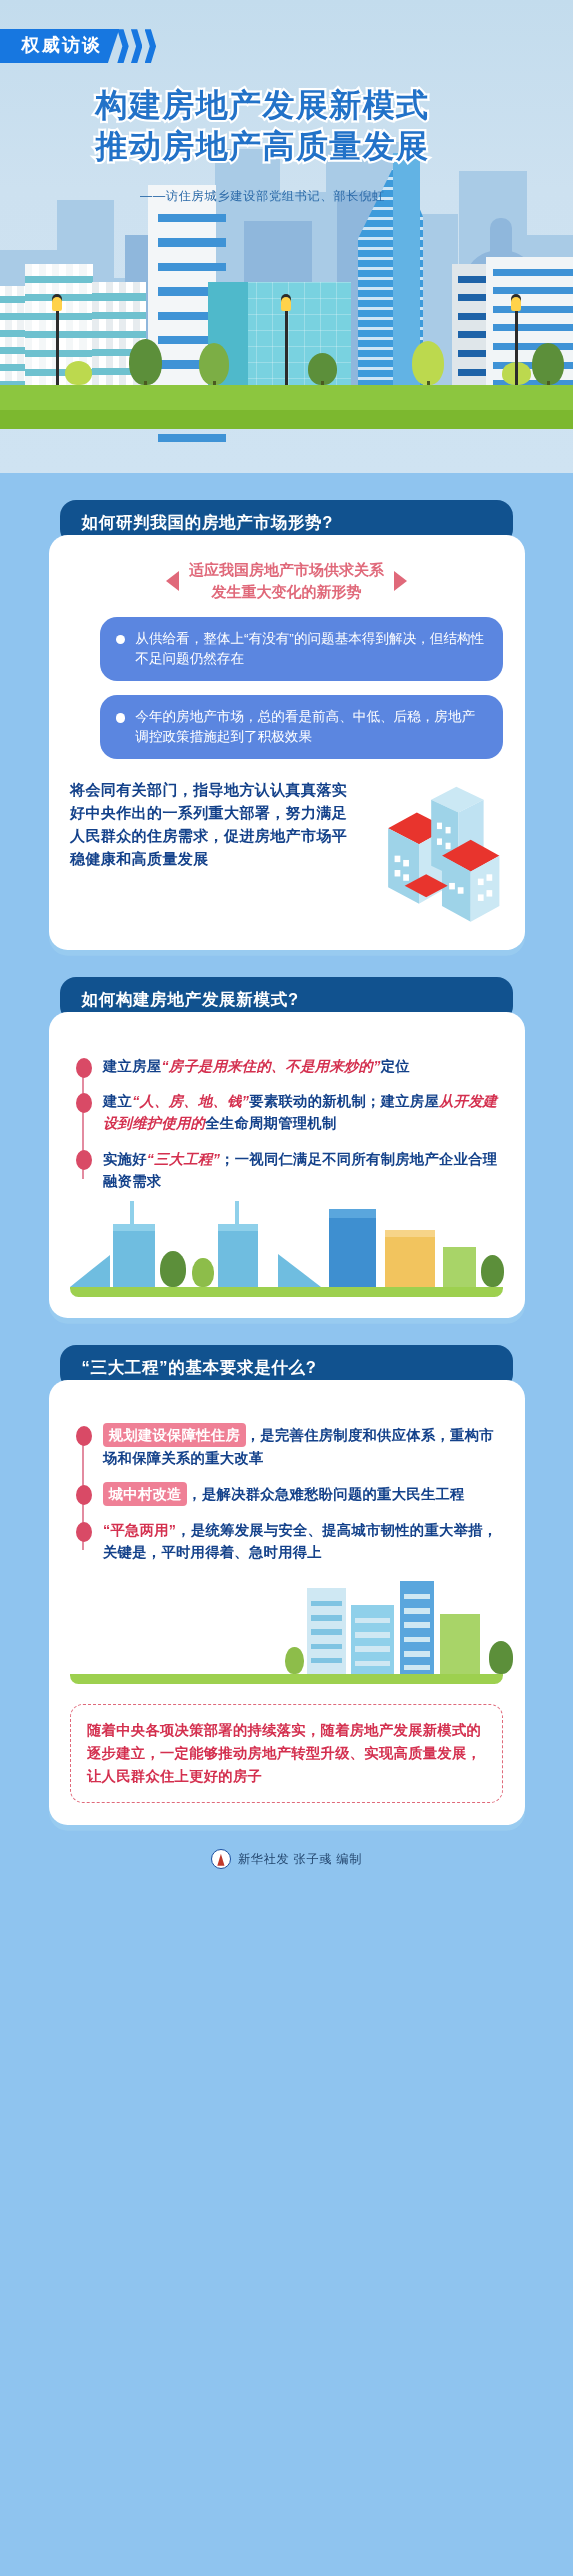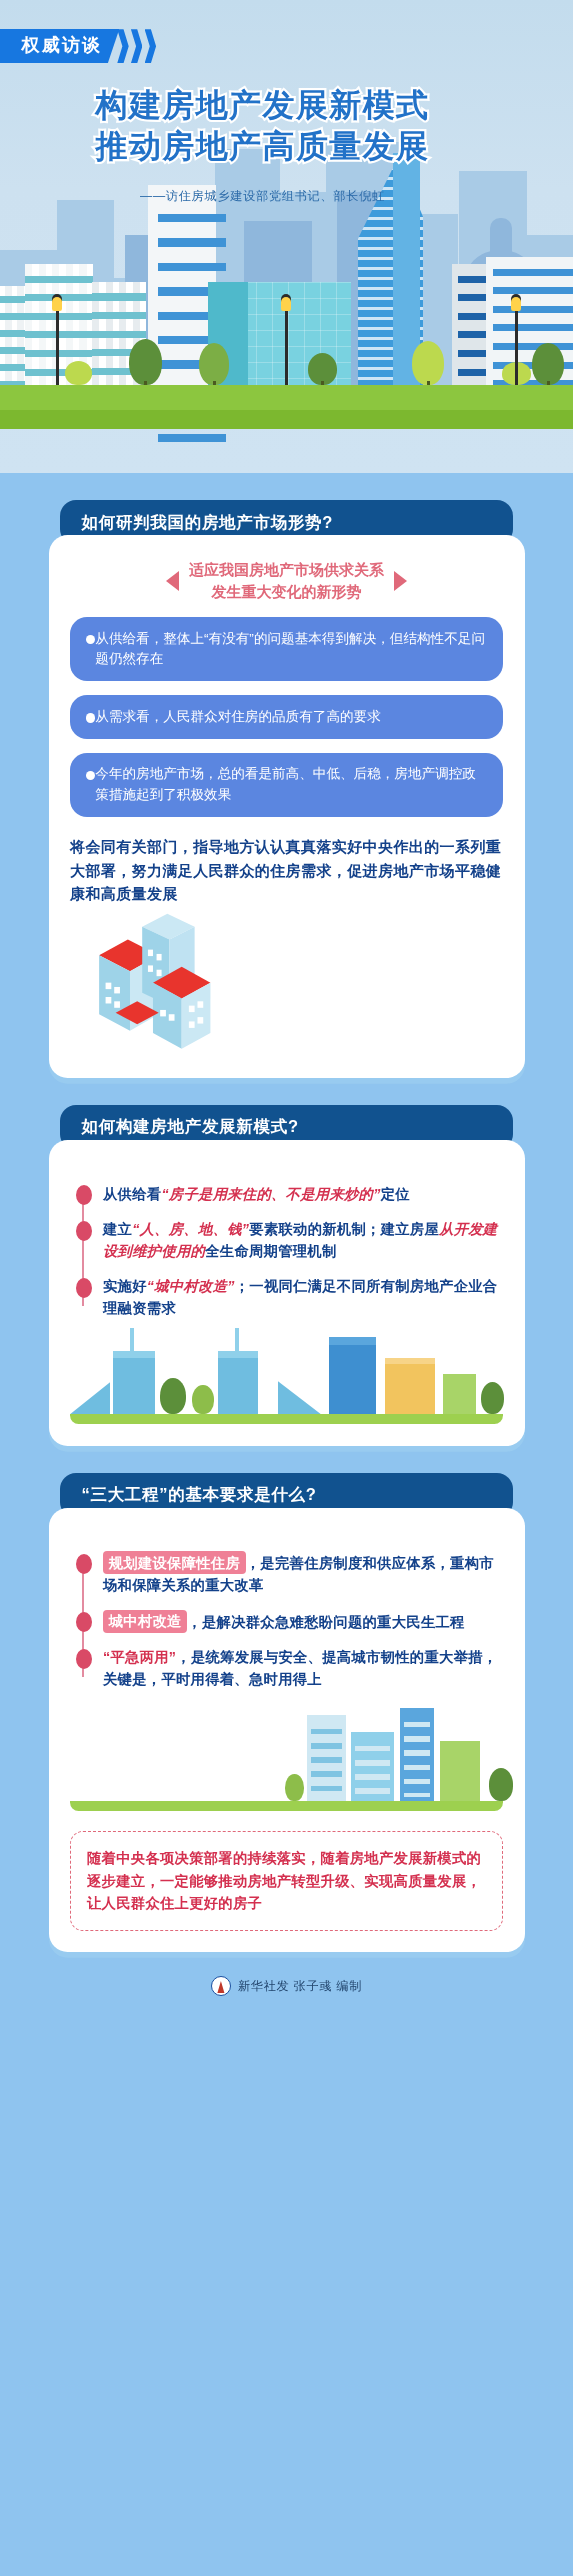--- a/index.html
+++ b/index.html
@@ -67,27 +67,27 @@
     box-shadow:0 5.7px 0 rgba(160,210,240,.55);
   }
 
   
   .arrow-head { display:flex; align-items:center; justify-content:center; gap:10px; }
   .arrow-head .tri-l { width:0;height:0;border-top:10.8px solid transparent;border-bottom:10.8px solid transparent;border-right:13.6px solid #e0697a; }
   .arrow-head .tri-r { width:0;height:0;border-top:10.8px solid transparent;border-bottom:10.8px solid transparent;border-left:13.6px solid #e0697a; }
   .arrow-head .txt { color:#e0697a; font-size:15px; font-weight:bold; line-height:1.45; text-align:center; }
 
   .pill {
-    display:flex; align-items:flex-start; 
+    display:flex; align-items:flex-start; gap:10px;
     background:#5b86e0; color:#fff; border-radius:17px;
-    padding:11.5px 16px; margin-top:14.3px; font-size:13.6px; line-height:1.5;
+    padding:11.5px 16px; margin-top:14.3px; font-size:13.6px; line-height:1.5;margin-left:30px;
   }
   .pill .dot { flex:none; width:9.3px; height:9.3px; border-radius:50%; background:#fff; margin-top:6.5px; }
 
-  .para-wrap { display:flex; align-items:flex-start; margin-top:18.6px;flex-direction:column; }
+  .para-wrap { display:flex; align-items:flex-start; margin-top:18.6px; }
   .para {
     flex:1; color:#13418a; font-size:15px; line-height:1.55; font-weight:bold; letter-spacing:0.4px;
   }
   .iso { flex:none; width:140px; height:151px; position:relative; margin-left:4.3px; }
 
   
   .redbox {
     background:#df7183; color:#fff; border-radius:11.5px;
     padding:13px 16px; font-size:14.3px; font-weight:bold; line-height:1.55; letter-spacing:0.4px;
   }
@@ -254,24 +254,20 @@
       <div class="txt">
         <div>适应我国房地产市场供求关系</div>
           <div>发生重大变化的新形势</div>
       </div>
       <div class="tri-r"></div>
     </div>
 
     <div class="pill">
       <span class="dot"></span>
       <span>从供给看，整体上“有没有”的问题基本得到解决，但结构性不足问题仍然存在</span>
-    </div>
-    <div class="pill">
-      <span class="dot"></span>
-      <span>从需求看，人民群众对住房的品质有了高的要求</span>
     </div>
     <div class="pill">
       <span class="dot"></span>
       <span>今年的房地产市场，总的看是前高、中低、后稳，房地产调控政策措施起到了积极效果</span>
     </div>
 
     <div class="para-wrap">
       <div class="para">将会同有关部门，指导地方认认真真落实好中央作出的一系列重大部署，努力满足人民群众的住房需求，促进房地产市场平稳健康和高质量发展</div>
       <div class="iso">
         <svg viewBox="0 0 195 210" width="140" height="151">
@@ -305,27 +301,27 @@
       </div>
     </div>
   </div>
 
   <div class="q-head">如何构建房地产发展新模式?</div>
   <div class="card">
 
 
     <div class="tl">
       <div class="tl-item">
-        <span>从供给看</span><span class="hl">“房子是用来住的、不是用来炒的”</span><span>定位</span>
+        <span>建立房屋</span><span class="hl">“房子是用来住的、不是用来炒的”</span><span>定位</span>
       </div>
       <div class="tl-item">
         <span>建立</span><span class="hl">“人、房、地、钱”</span><span>要素联动的新机制；建立房屋</span><span class="hl">从开发建设到维护使用的</span><span>全生命周期管理机制</span>
       </div>
       <div class="tl-item">
-        <span>实施好</span><span class="hl">“城中村改造”</span><span>；一视同仁满足不同所有制房地产企业合理融资需求</span>
+        <span>实施好</span><span class="hl">“三大工程”</span><span>；一视同仁满足不同所有制房地产企业合理融资需求</span>
       </div>
     </div>
 
     <div class="city-strip">
       <div class="b" style="left:43px; width:42px; height:56px; background:#6fbde0;"></div>
       <div class="b" style="left:43px; width:42px; height:7.2px; bottom:66px; background:#8fd0ea;"></div>
       <div class="b" style="left:60px; width:3.6px; height:23px; bottom:73px; background:#8fd0ea;"></div>
       <div class="b" style="left:0px;  width:40px; height:32px; background:#6fbde0; clip-path:polygon(100% 0,100% 100%,0 100%);"></div>
       <div class="b" style="left:148px; width:40px; height:56px; background:#6fbde0;"></div>
       <div class="b" style="left:148px; width:40px; height:7.2px; bottom:66px; background:#8fd0ea;"></div>

